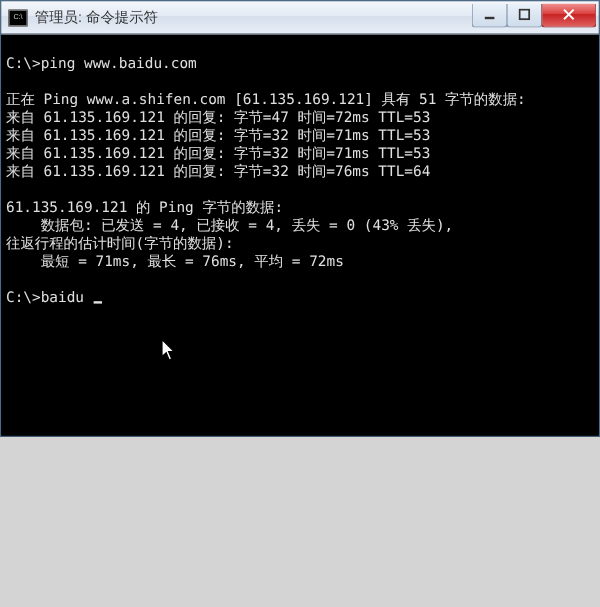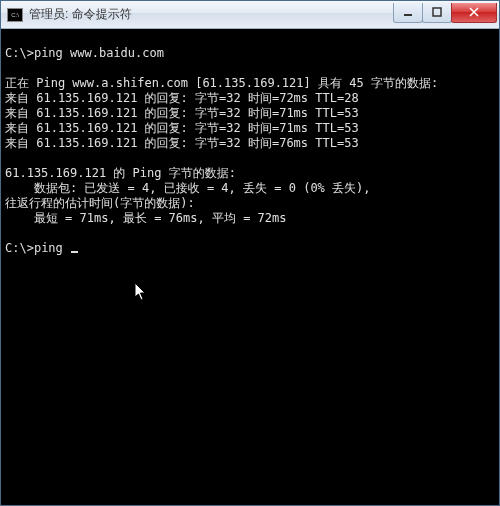--- a/index.html
+++ b/index.html
@@ -6,21 +6,21 @@
   body {
     width: 500px; height: 506px;
     background: #d4d4d4;
     font-family: "SimSun", "MS Gothic", monospace;
     overflow: hidden;
     position: relative;
   }
   .window {
     position: absolute;
     left: 0; top: 0;
-    width: 500px; height: 506px;
+    width: 500px; height: 364px;
     background: #000;
     border: 1px solid #4a6a8a;
     display: flex;
     flex-direction: column;
   }
   .titlebar {
     height: 28px;
     background: linear-gradient(to bottom, #f4f7fc 0%, #e3eaf3 45%, #d5dfeb 46%, #e8eef6 100%);
     border-bottom: 1px solid #a0b0c0;
     display: flex;
@@ -113,31 +113,31 @@
         <svg viewBox="0 0 10 10">
             <path d="M1 1 L9 9 M9 1 L1 9" stroke="#fff" stroke-width="1.6"></path>
           </svg>
       </div>
     </div>
   </div>
 
   <div class="terminal">
 <span><span>C:\&gt;</span><span>ping www.baidu.com</span></span>
 <span></span>
-<span>正在 Ping www.a.shifen.com [61.135.169.121] 具有 45 字节的数据:</span>
-<span>来自 61.135.169.121 的回复: 字节=32 时间=72ms TTL=28</span>
+<span>正在 Ping www.a.shifen.com [61.135.169.121] 具有 51 字节的数据:</span>
+<span>来自 61.135.169.121 的回复: 字节=47 时间=72ms TTL=53</span>
 <span>来自 61.135.169.121 的回复: 字节=32 时间=71ms TTL=53</span>
 <span>来自 61.135.169.121 的回复: 字节=32 时间=71ms TTL=53</span>
-<span>来自 61.135.169.121 的回复: 字节=32 时间=76ms TTL=53</span>
+<span>来自 61.135.169.121 的回复: 字节=32 时间=76ms TTL=64</span>
 <span></span>
 <span>61.135.169.121 的 Ping 字节的数据:</span>
-<span>    数据包: 已发送 = 4, 已接收 = 4, 丢失 = 0 (0% 丢失),</span>
+<span>    数据包: 已发送 = 4, 已接收 = 4, 丢失 = 0 (43% 丢失),</span>
 <span>往返行程的估计时间(字节的数据):</span>
 <span>    最短 = 71ms, 最长 = 76ms, 平均 = 72ms</span>
 <span></span>
-<span><span>C:\&gt;</span><span>ping </span><span class="cursor"></span></span>
+<span><span>C:\&gt;</span><span>baidu </span><span class="cursor"></span></span>
     <div class="mouse-cursor">
       <svg viewBox="0 0 14 20">
           <path d="M1 1 L1 15 L4.5 12 L7 18 L9 17 L6.5 11 L11 11 Z" fill="#fff" stroke="#000" stroke-width="1"></path>
         </svg>
     </div>
   </div>
 </div>
 
 </body></html>

